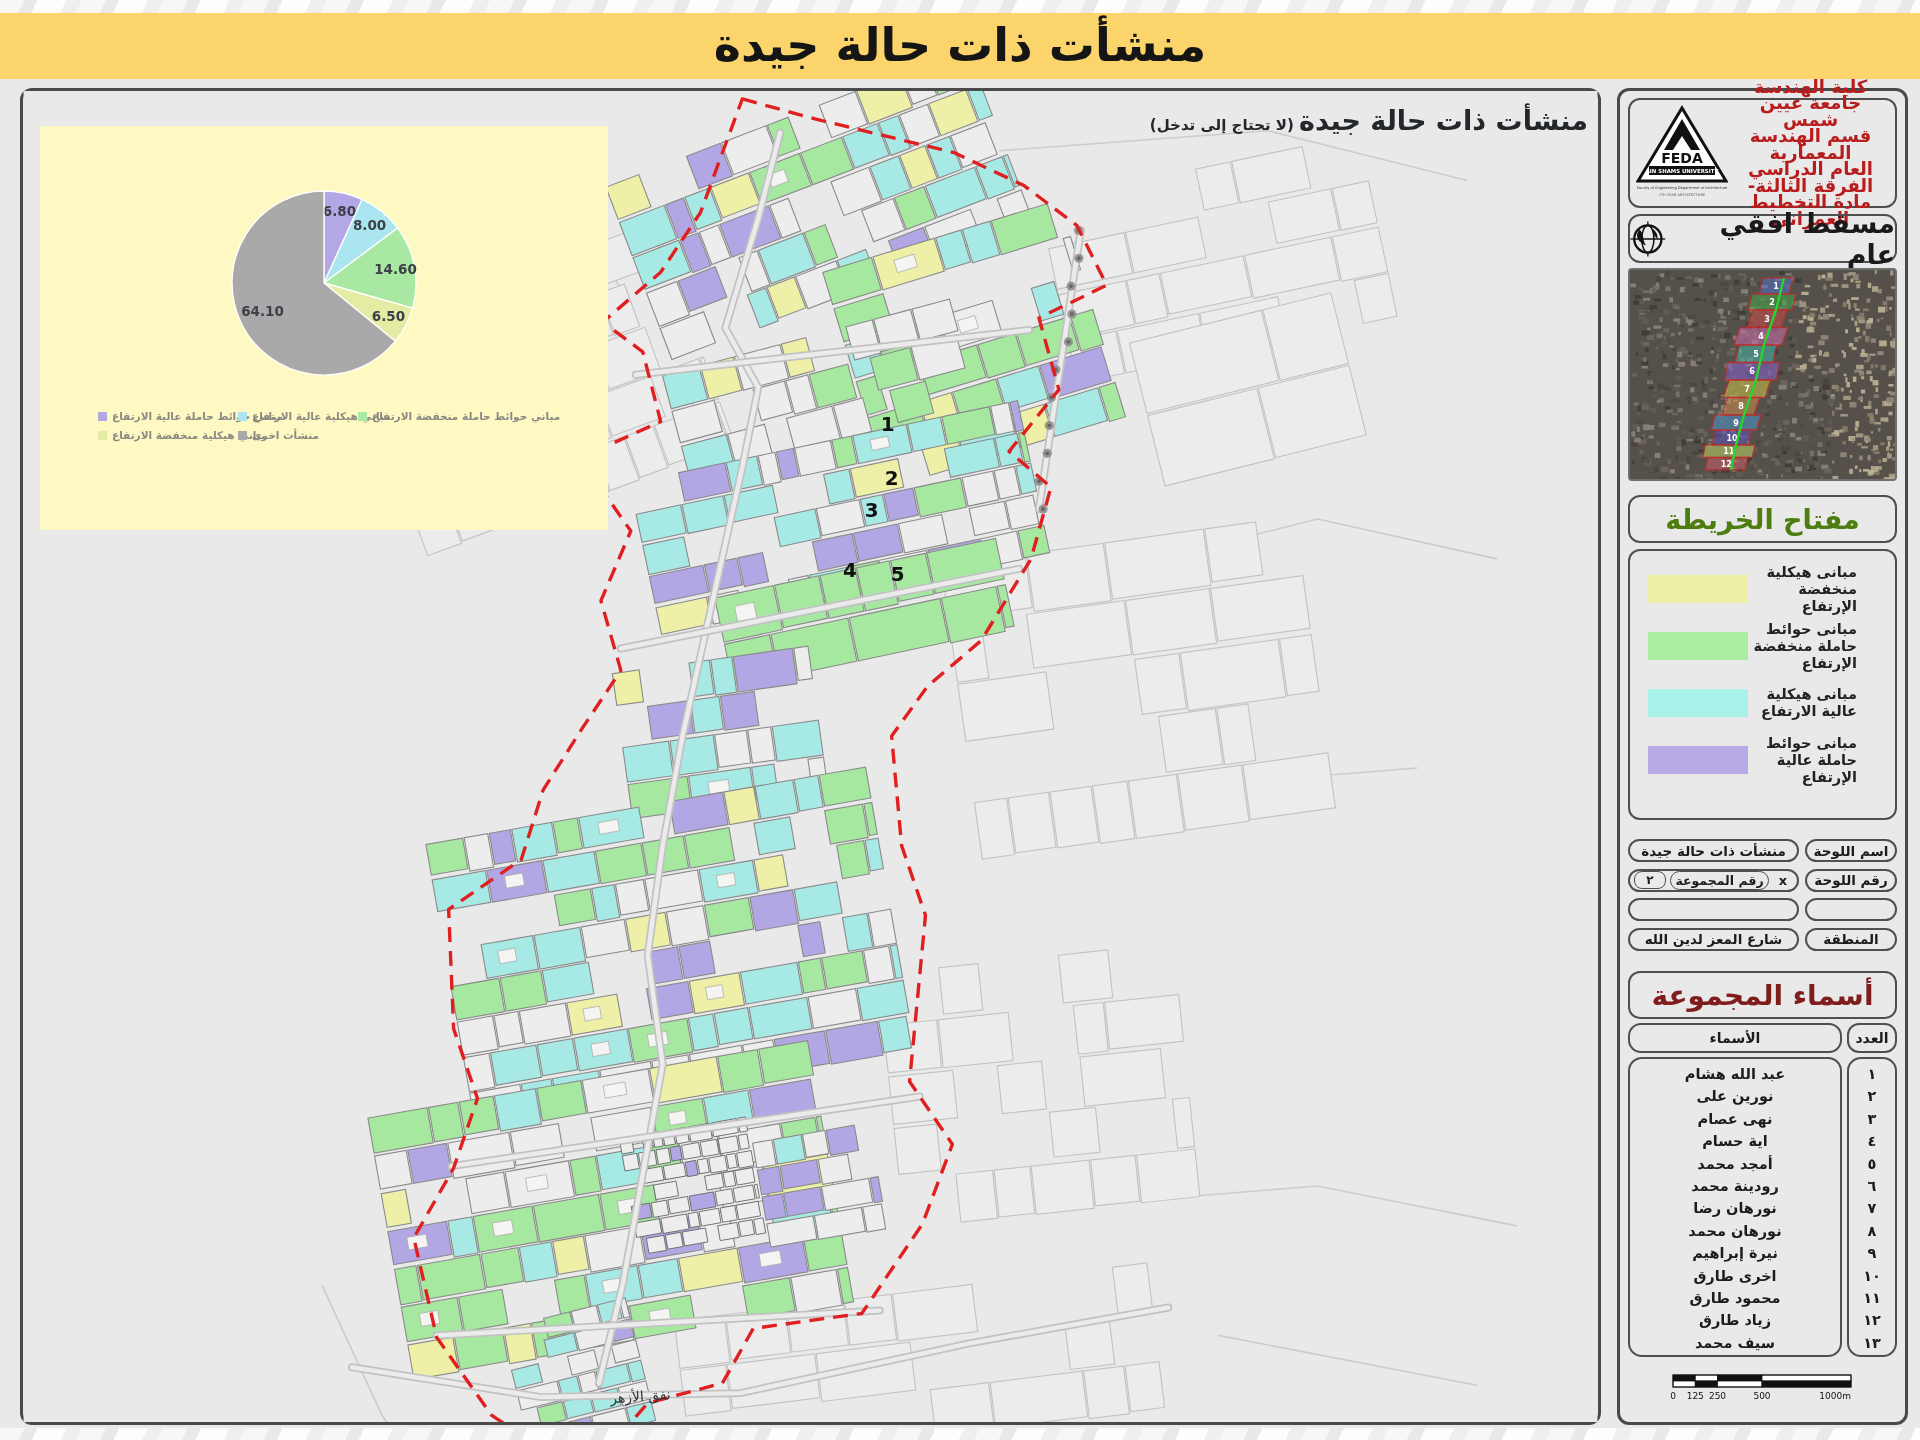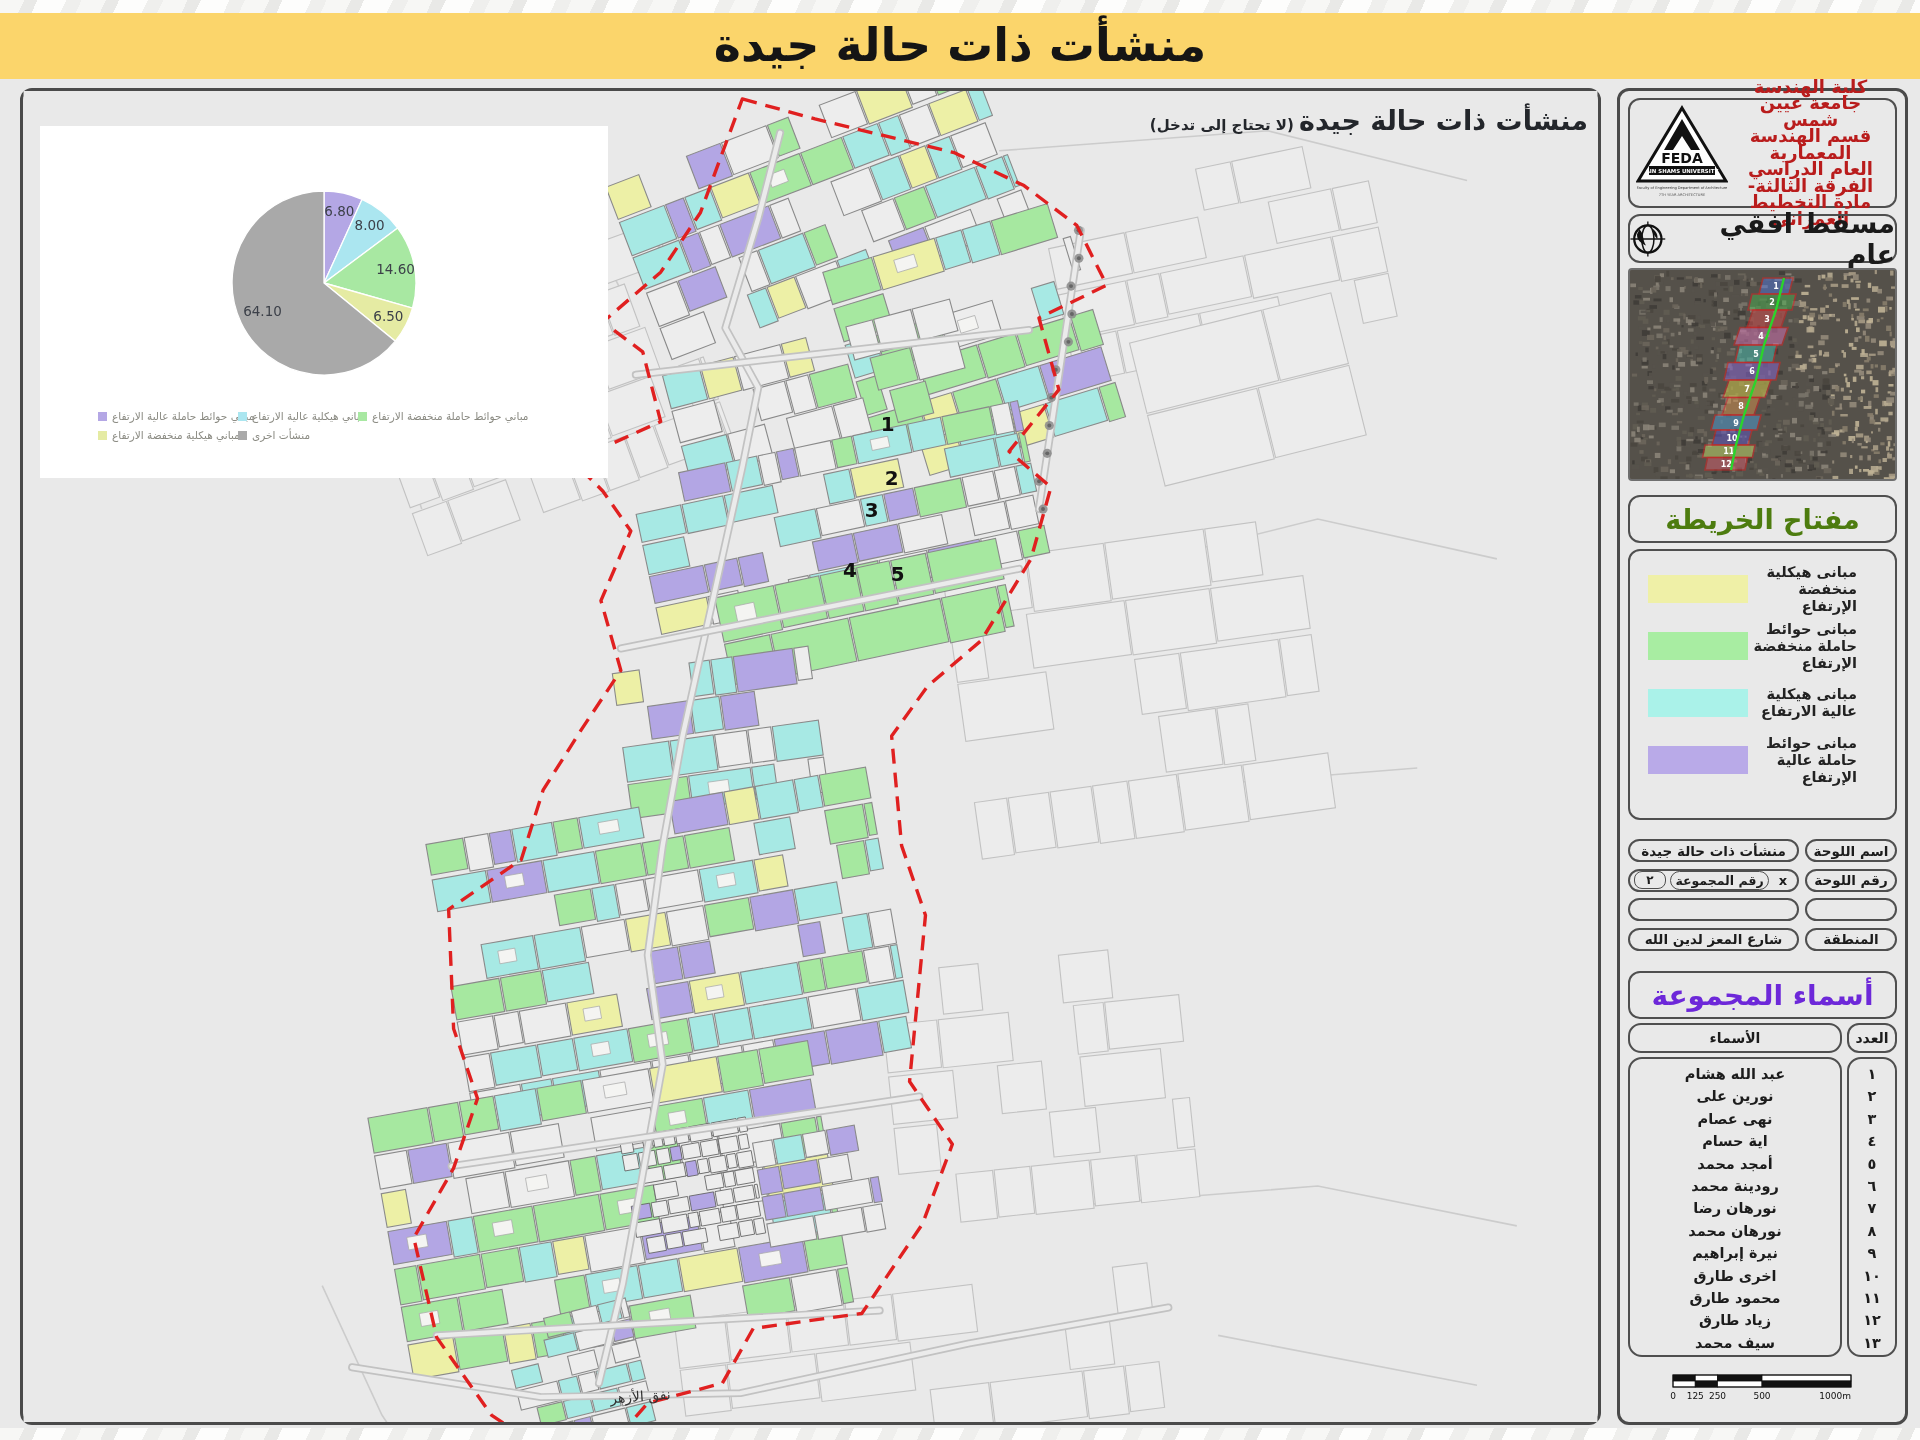--- a/index.html
+++ b/index.html
@@ -9,21 +9,21 @@
   .tex-top{top:0;height:13px;}
   .tex-bot{bottom:0;height:12px;}
   .banner{position:absolute;top:13px;left:0;right:0;height:66px;background:#fbd56b;}
   .banner h1{margin:0;text-align:center;font-size:46px;line-height:64px;font-weight:900;color:#151515;direction:rtl;}
   .main-panel{position:absolute;left:20px;top:88px;width:1581px;height:1337px;box-sizing:border-box;
     border:3px solid #4a4a4a;border-radius:12px;background:#e9e9e9;}
   #map-svg{position:absolute;left:0;top:0;width:100%;height:100%;}
   .map-subtitle{position:absolute;top:14px;right:10px;direction:rtl;color:#23262b;z-index:5;white-space:nowrap;}
   .map-subtitle .b{font-size:27px;font-weight:800;}
   .map-subtitle .n{font-size:15px;font-weight:600;}
-  .chart-card{position:absolute;left:17px;top:35px;width:568px;height:352px;background:#ffffff;z-index:4;}
+  .chart-card{position:absolute;left:17px;top:35px;width:568px;height:404px;background:#fef9c3;z-index:4;font-weight:bold;}
   #pie-svg{position:absolute;left:0;top:0;}
   .pl-col{position:absolute;display:flex;flex-direction:column;gap:7px;}
   .pl-item{display:flex;align-items:center;gap:5px;white-space:nowrap;}
   .pl-sq{width:9px;height:9px;display:inline-block;flex:0 0 9px;}
   .pl-txt{font-size:10.5px;color:#8a8a82;direction:rtl;}
   .sidebar{position:absolute;left:1617px;top:88px;width:291px;height:1337px;box-sizing:border-box;
     border:3px solid #4a4a4a;border-radius:12px;background:#e9e9e9;}
   .sb-box{position:absolute;left:8px;right:8px;box-sizing:border-box;border:2px solid #4f4f4f;border-radius:12px;}
   .uni-box{top:7px;height:110px;display:flex;align-items:center;padding:4px 6px;gap:4px;}
   .uni-lines{flex:1;direction:rtl;text-align:center;font-size:18px;font-weight:700;color:#b91c1c;line-height:16.5px;}
@@ -42,21 +42,21 @@
     justify-content:center;font-size:13.5px;font-weight:700;color:#1c1c1c;direction:rtl;white-space:nowrap;}
   .frm-lab{flex:0 0 92px;}
   .frm-val{flex:1;}
   .frm-comp{flex:1;direction:ltr;padding:0 4px;gap:4px;}
   .frm-comp .numpill{border:1.5px solid #4f4f4f;border-radius:8px;width:30px;height:16px;display:flex;
     align-items:center;justify-content:center;font-size:12px;font-weight:700;}
   .frm-comp .grppill{border:1.5px solid #4f4f4f;border-radius:10px;flex:1;height:17px;display:flex;
     align-items:center;justify-content:center;font-size:12.5px;font-weight:700;direction:rtl;}
   .frm-comp .xx{width:20px;text-align:center;font-size:13px;font-weight:700;}
   .names-title-box{top:880px;height:48px;display:flex;align-items:center;justify-content:center;}
-  .names-title-box .t{font-size:28px;font-weight:800;color:#6d28d9;direction:rtl;}
+  .names-title-box .t{font-size:28px;font-weight:800;color:#7f1d1d;direction:rtl;}
   .names-header{position:absolute;left:8px;right:8px;top:932px;height:30px;display:flex;direction:rtl;gap:5px;}
   .names-header .pill{font-size:14px;}
   .nh-count{flex:0 0 50px;}
   .nh-names{flex:1;border-radius:13px;}
   .names-body{position:absolute;left:8px;right:8px;top:966px;height:300px;display:flex;direction:rtl;gap:5px;}
   .nb-col{box-sizing:border-box;border:2px solid #4f4f4f;border-radius:14px;padding-top:4px;}
   .nb-count{flex:0 0 50px;}
   .nb-names{flex:1;}
   .nrow{height:22.4px;line-height:22.4px;text-align:center;font-size:14.5px;font-weight:700;color:#1c1c1c;direction:rtl;white-space:nowrap;}
   .scalebar-box{position:absolute;left:0;right:0;top:1280px;display:flex;justify-content:center;}

